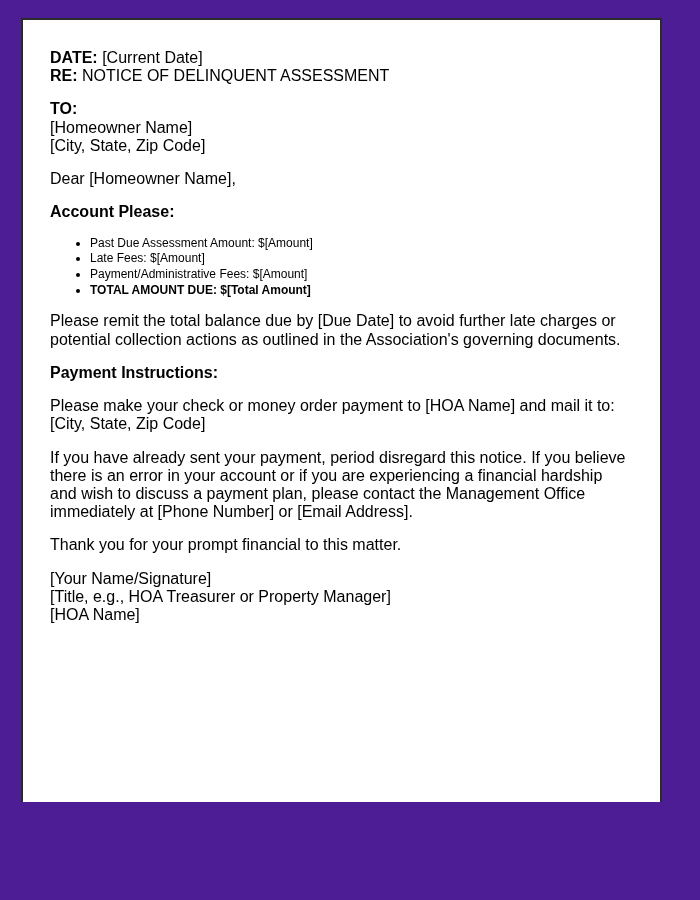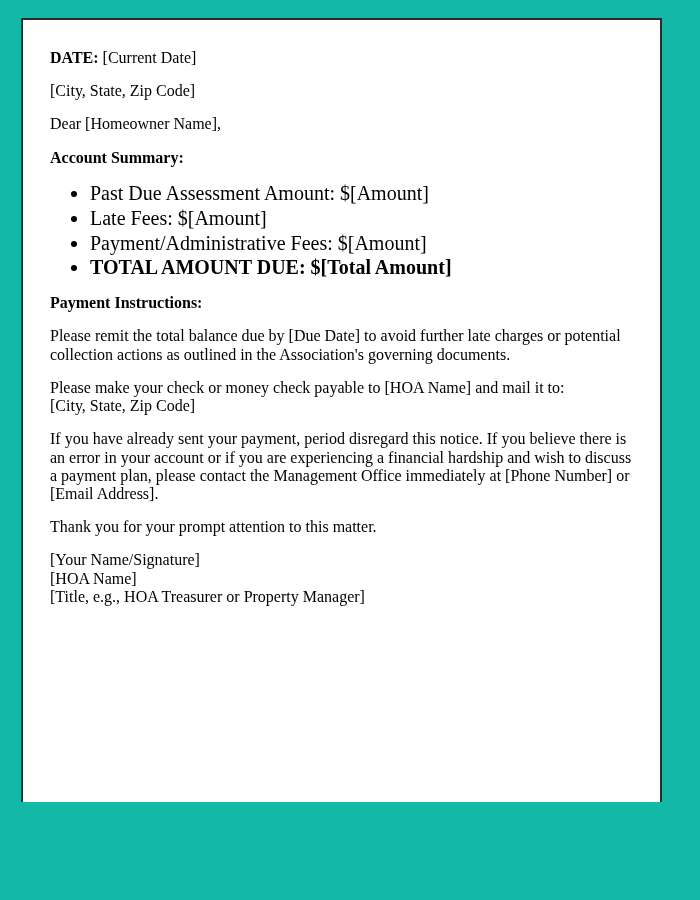--- a/index.html
+++ b/index.html
@@ -4,22 +4,22 @@
 <style>
   html, body {
     margin: 0;
     padding: 0;
     background: #ffffff;
   }
   .page {
     position: relative;
     width: 700px;
     height: 900px;
-    background: #14b8a6;
-    font-family: Liberation Serif, serif;
+    background: #4c1d95;
+    font-family: Liberation Sans, sans-serif;
     color: #000000;
     overflow: hidden;
   }
   .letter-box {
     position: absolute;
     left: 21px;
     top: 18px;
     width: 641px;
     height: 784px;
     box-sizing: border-box;
@@ -36,21 +36,21 @@
   }
   .letter-box .line-block div {
     margin: 0;
   }
   b, .bold {
     font-weight: bold;
   }
   ul.summary-list {
     margin: 13px 0;
     padding-left: 40px;
-    font-size: 20px;
+    font-size: 12px;
     line-height: 1.14;
   }
   ul.summary-list li {
     margin: 2px 0;
     list-style-type: disc;
   }
   .content {
     max-width: 586px;
   }
 </style>
@@ -59,53 +59,59 @@
 
 <div class="page">
   <div class="letter-box">
     <div class="content">
 
       <div class="line-block">
         <div>
           <b>DATE:</b>
           <span>[Current Date]</span>
         </div>
+        <div>
+          <b>RE:</b>
+          <span>NOTICE OF DELINQUENT ASSESSMENT</span>
+        </div>
       </div>
 
       <div class="line-block">
+        <div><b>TO:</b></div>
+        <div>[Homeowner Name]</div>
         <div>[City, State, Zip Code]</div>
       </div>
 
       <p>Dear [Homeowner Name],</p>
 
 
-      <p><b>Account Summary:</b></p>
+      <p><b>Account Please:</b></p>
 
       <ul class="summary-list">
         <li><span>Past Due Assessment Amount: $[Amount]</span></li>
         <li><span>Late Fees: $[Amount]</span></li>
         <li><span>Payment/Administrative Fees: $[Amount]</span></li>
         <li class="bold"><b>TOTAL AMOUNT DUE: $[Total Amount]</b></li>
       </ul>
 
+      <p>Please remit the total balance due by [Due Date] to avoid further late charges or potential collection actions as outlined in the Association's governing documents.</p>
+
       <p><b>Payment Instructions:</b></p>
 
-      <p>Please remit the total balance due by [Due Date] to avoid further late charges or potential collection actions as outlined in the Association's governing documents.</p>
-
       <div class="line-block">
-        <div>Please make your check or money check payable to [HOA Name] and mail it to:</div>
+        <div>Please make your check or money order payment to [HOA Name] and mail it to:</div>
         <div>[City, State, Zip Code]</div>
       </div>
 
       <p>If you have already sent your payment, period disregard this notice. If you believe there is an error in your account or if you are experiencing a financial hardship and wish to discuss a payment plan, please contact the Management Office immediately at [Phone Number] or [Email Address].</p>
 
-      <p>Thank you for your prompt attention to this matter.</p>
+      <p>Thank you for your prompt financial to this matter.</p>
 
 
       <div class="line-block">
         <div>[Your Name/Signature]</div>
+        <div>[Title, e.g., HOA Treasurer or Property Manager]</div>
         <div>[HOA Name]</div>
-        <div>[Title, e.g., HOA Treasurer or Property Manager]</div>
       </div>
 
     </div>
   </div>
 </div>
 
 </body></html>

